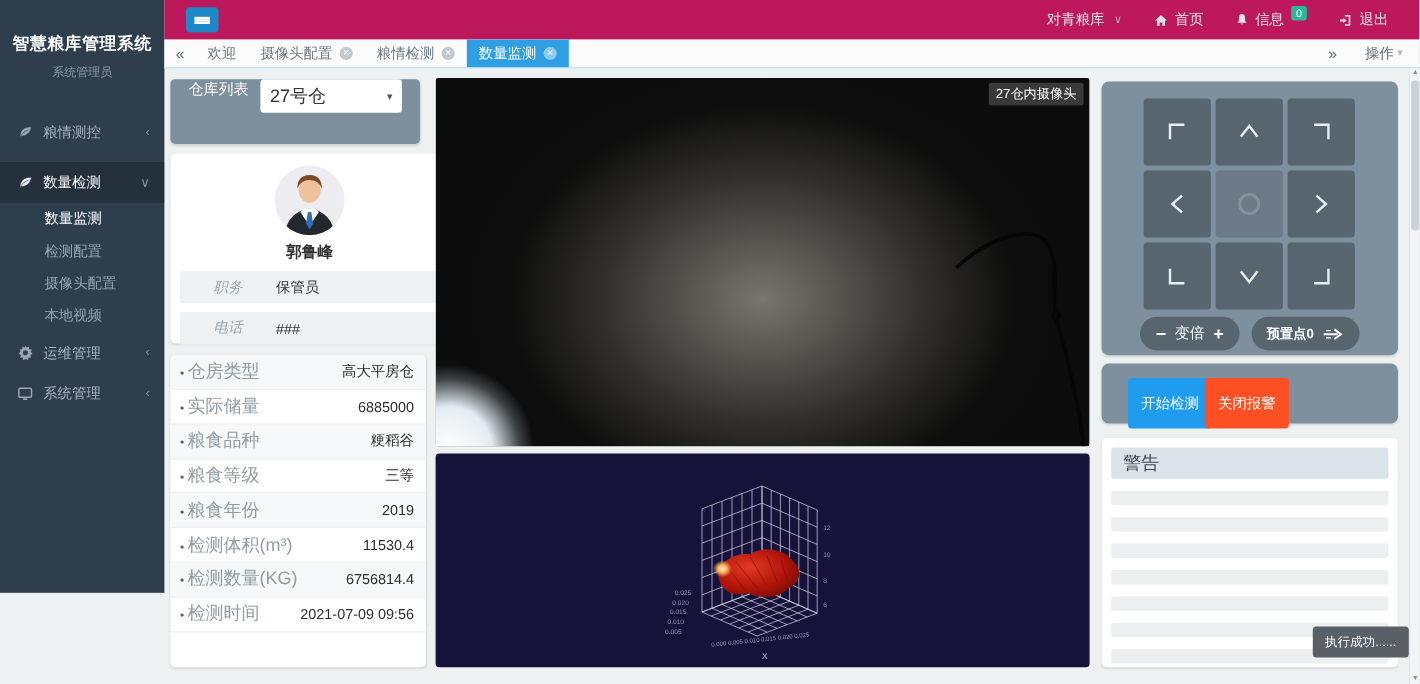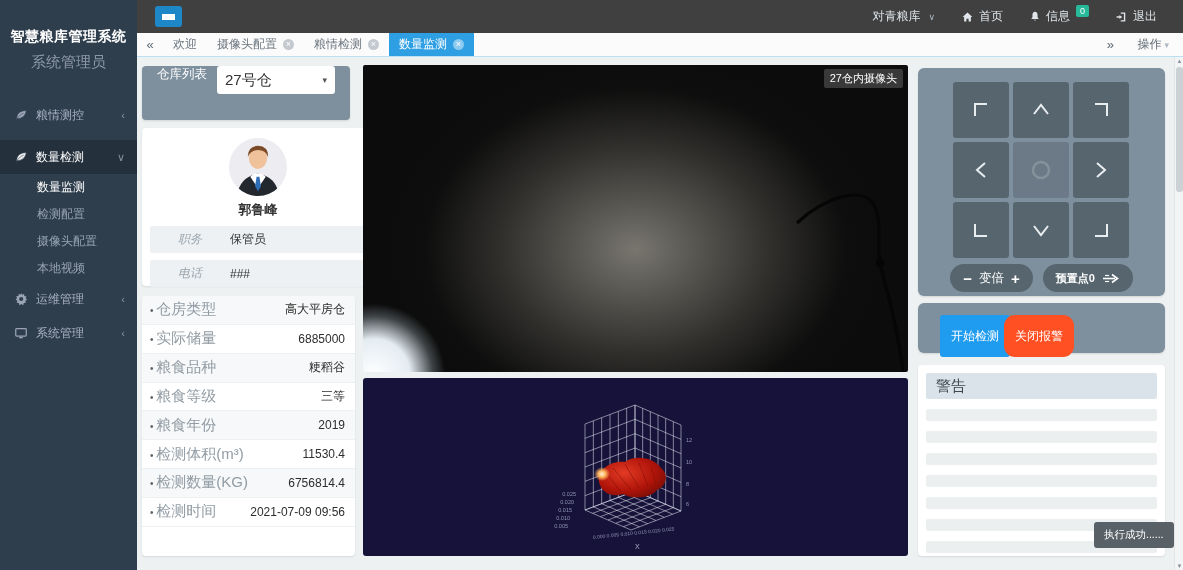--- a/index.html
+++ b/index.html
@@ -1,34 +1,34 @@
 <!DOCTYPE html>
 <html><head>
 <meta charset="utf-8">
 <style>
   html,body{margin:0;padding:0;background:#e9ecee;}
   *{box-sizing:border-box;font-family:"Liberation Sans","DejaVu Sans",sans-serif;}
   #screen{position:relative;width:1183px;height:570px;background:#eef1f2;overflow:hidden;}
 
   
-  .sidebar{position:absolute;left:0;top:0;width:137px;height:570px;background:#2f3e4d;}
+  .sidebar{position:absolute;left:0;top:0;width:137px;height:494px;background:#2f3e4d;}
   .brand{padding-top:28px;text-align:center;}
   .brand-title{color:#ffffff;font-size:14px;font-weight:bold;letter-spacing:.5px;}
-  .brand-sub{color:#8d99a7;font-size:15px;margin-top:7px;}
+  .brand-sub{color:#8d99a7;font-size:10px;margin-top:7px;}
   .menu{margin-top:26px;}
   .m-item{position:relative;height:34px;display:flex;align-items:center;padding:0 12px 0 14px;color:#a7b1c2;font-size:12px;cursor:pointer;}
   .m-item .mi{width:14px;height:14px;margin-right:8px;flex:0 0 auto;opacity:.9;}
   .m-item .chev{position:absolute;right:12px;font-size:11px;color:#8591a0;}
   .m-item.active{background:rgba(0,0,0,0.22);color:#ffffff;margin-top:8px;}
   .sub{list-style:none;margin:0;padding:0;}
   .s-item{height:27px;display:flex;align-items:center;padding-left:37px;color:#97a3b1;font-size:12px;cursor:pointer;}
   .s-item.current{color:#ffffff;}
 
   
-  .topbar{position:absolute;left:137px;top:0;width:1046px;height:33px;background:#404040;display:flex;align-items:center;}
+  .topbar{position:absolute;left:137px;top:0;width:1046px;height:33px;background:#be185d;display:flex;align-items:center;}
   .hamburger{margin-left:18px;width:27px;height:21px;background:#1e87c8;border:none;border-radius:3px;display:flex;flex-direction:column;justify-content:center;align-items:center;gap:2px;cursor:pointer;}
   .hamburger i{display:block;width:13px;height:2px;background:#fff;}
   .tb-right{margin-left:auto;display:flex;align-items:center;gap:0;}
   .tb-item{display:flex;align-items:center;color:#dfe5ea;font-size:12px;margin-right:26px;cursor:pointer;gap:5px;}
   .tb-item svg{display:block;}
   .caret{font-size:9px;color:#aeb8c2;margin-left:3px;}
   .badge{display:inline-block;background:#26b99a;color:#fff;font-size:9px;line-height:12px;padding:0 4px;border-radius:2px;transform:translateY(-6px);margin-left:1px;}
 
   
   .tabbar{position:absolute;left:137px;top:33px;width:1046px;height:24px;background:#fbfbfb;border-bottom:1px solid #b9e0f5;display:flex;align-items:stretch;}
@@ -80,21 +80,21 @@
   .pbtn.center{background:#6b7a86;}
   .pills{position:absolute;left:0;top:196px;width:247px;display:flex;justify-content:center;gap:10px;}
   .pill{height:28px;border:none;border-radius:14px;background:#57656f;color:#fff;display:flex;align-items:center;gap:7px;padding:0 13px;cursor:pointer;}
   .pill .pm{font-size:15px;font-weight:bold;line-height:1;}
   .pill .zl{font-size:12.5px;}
   .pill .preset{font-size:11px;font-weight:bold;}
 
   .act-panel{position:absolute;left:918px;top:303px;width:247px;height:50px;background:#7e909e;border-radius:6px;box-shadow:0 1px 2px rgba(0,0,0,.12);}
   .btn{position:absolute;top:12px;height:42px;border:none;border-radius:3px;color:#fff;font-size:12px;padding:0 11px;cursor:pointer;}
   .btn-start{left:22px;background:#1f9bf0;}
-  .btn-alarm{left:86px;background:#ff5023;border-radius:11px;}
+  .btn-alarm{left:86px;background:#ff5023;}
 
   .warn{position:absolute;left:918px;top:365px;width:247px;height:191px;overflow:hidden;}
   .warn-head{height:26px;margin:8px 8px 0;background:#dbe3ea;border-radius:2px;display:flex;align-items:center;padding-left:10px;font-size:15px;color:#3d4750;}
   .warn-row{height:12px;margin:10px 8px 0;background:#eceff0;border-radius:2px;}
 
   .toast{position:absolute;left:1094px;top:522px;height:26px;background:rgba(80,88,95,0.95);border-radius:3px;color:#fff;font-size:10.5px;display:flex;align-items:center;padding:0 10px;z-index:5;}
 
   .scrollbar{position:absolute;left:1174px;top:57px;width:9px;height:513px;background:#f3f4f5;border-left:1px solid #e3e5e7;}
   .sb-thumb{position:absolute;left:1px;top:10px;width:7px;height:125px;background:#ccd1d5;border-radius:3px;}
   .sb-arrow{position:absolute;left:0;width:9px;text-align:center;font-size:6px;color:#8a9096;}

